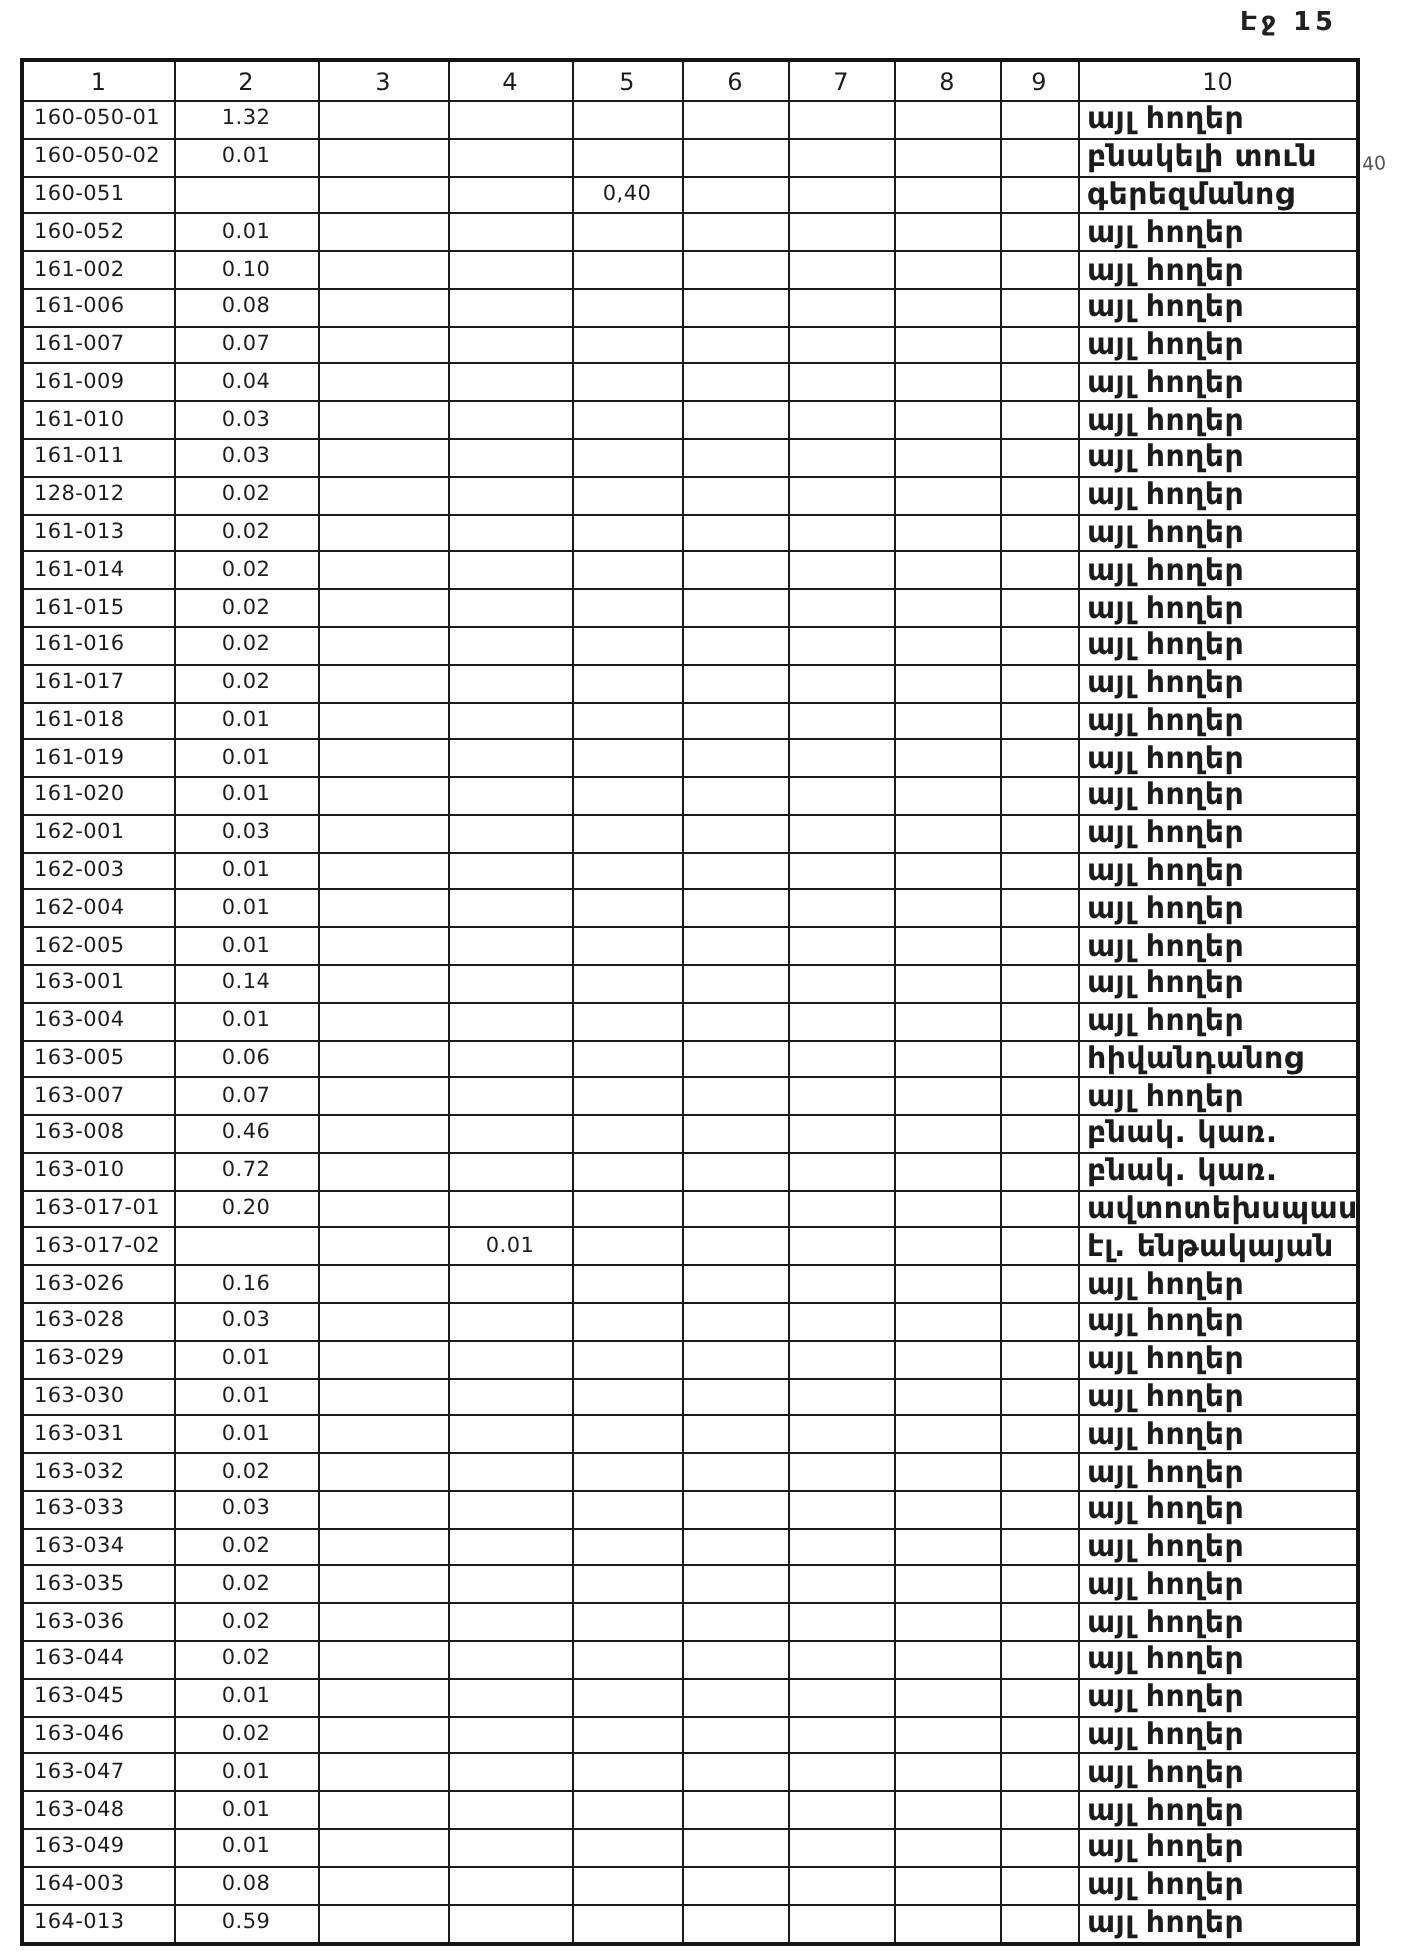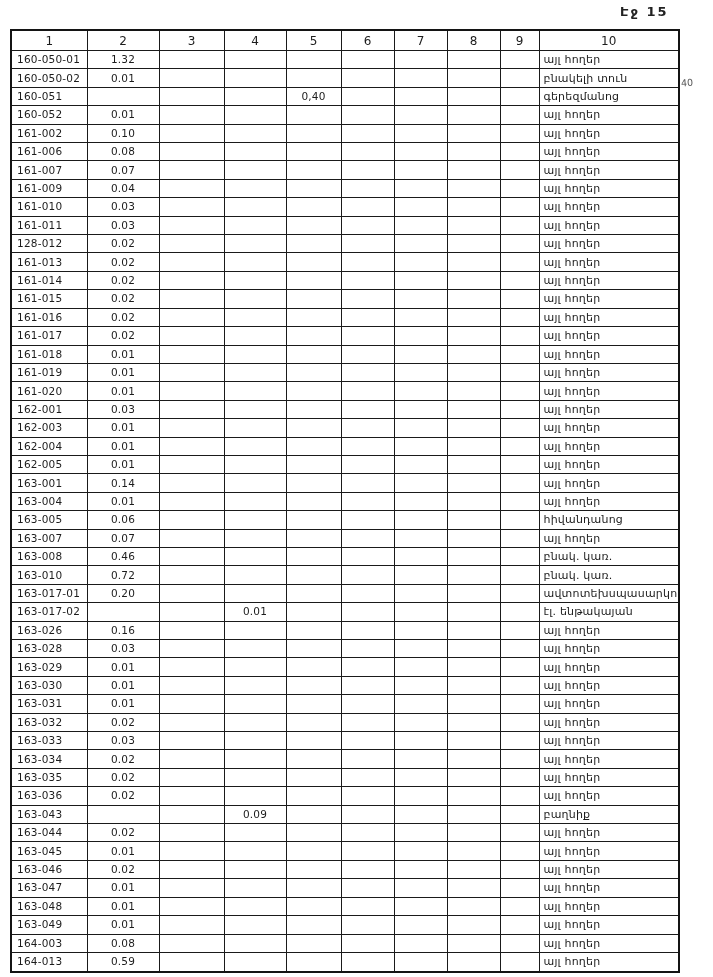--- a/index.html
+++ b/index.html
@@ -38,21 +38,21 @@
   }
   th {
     height:19px; font-size:12px; font-weight:normal;
     text-align:center; color:#1c1c1c;
   }
   td {
     height:15.6px; font-size:10.5px; line-height:15px;
     text-align:center; letter-spacing:0.2px;
   }
   td.c1 { text-align:left; padding-left:5px; }
-  td.c10 { text-align:left; padding-left:4px; font-size:11px; }
+  td.c10 { text-align:left; padding-left:4px; font-size:15px;font-weight:bold; }
 </style>
 </head>
 <body>
 
 <div class="page-label">Էջ 15</div>
 
 <div class="margin-note">40</div>
 
 <table class="scan-table">
   <colgroup>
@@ -568,32 +568,20 @@
         <td class="c3"></td>
         <td class="c4"></td>
         <td class="c5"></td>
         <td class="c6"></td>
         <td class="c7"></td>
         <td class="c8"></td>
         <td class="c9"></td>
         <td class="c10">այլ հողեր</td>
       </tr>
       <tr>
-        <td class="c1">163-043</td>
-        <td class="c2"></td>
-        <td class="c3"></td>
-        <td class="c4">0.09</td>
-        <td class="c5"></td>
-        <td class="c6"></td>
-        <td class="c7"></td>
-        <td class="c8"></td>
-        <td class="c9"></td>
-        <td class="c10">բաղնիք</td>
-      </tr>
-      <tr>
         <td class="c1">163-044</td>
         <td class="c2">0.02</td>
         <td class="c3"></td>
         <td class="c4"></td>
         <td class="c5"></td>
         <td class="c6"></td>
         <td class="c7"></td>
         <td class="c8"></td>
         <td class="c9"></td>
         <td class="c10">այլ հողեր</td>

